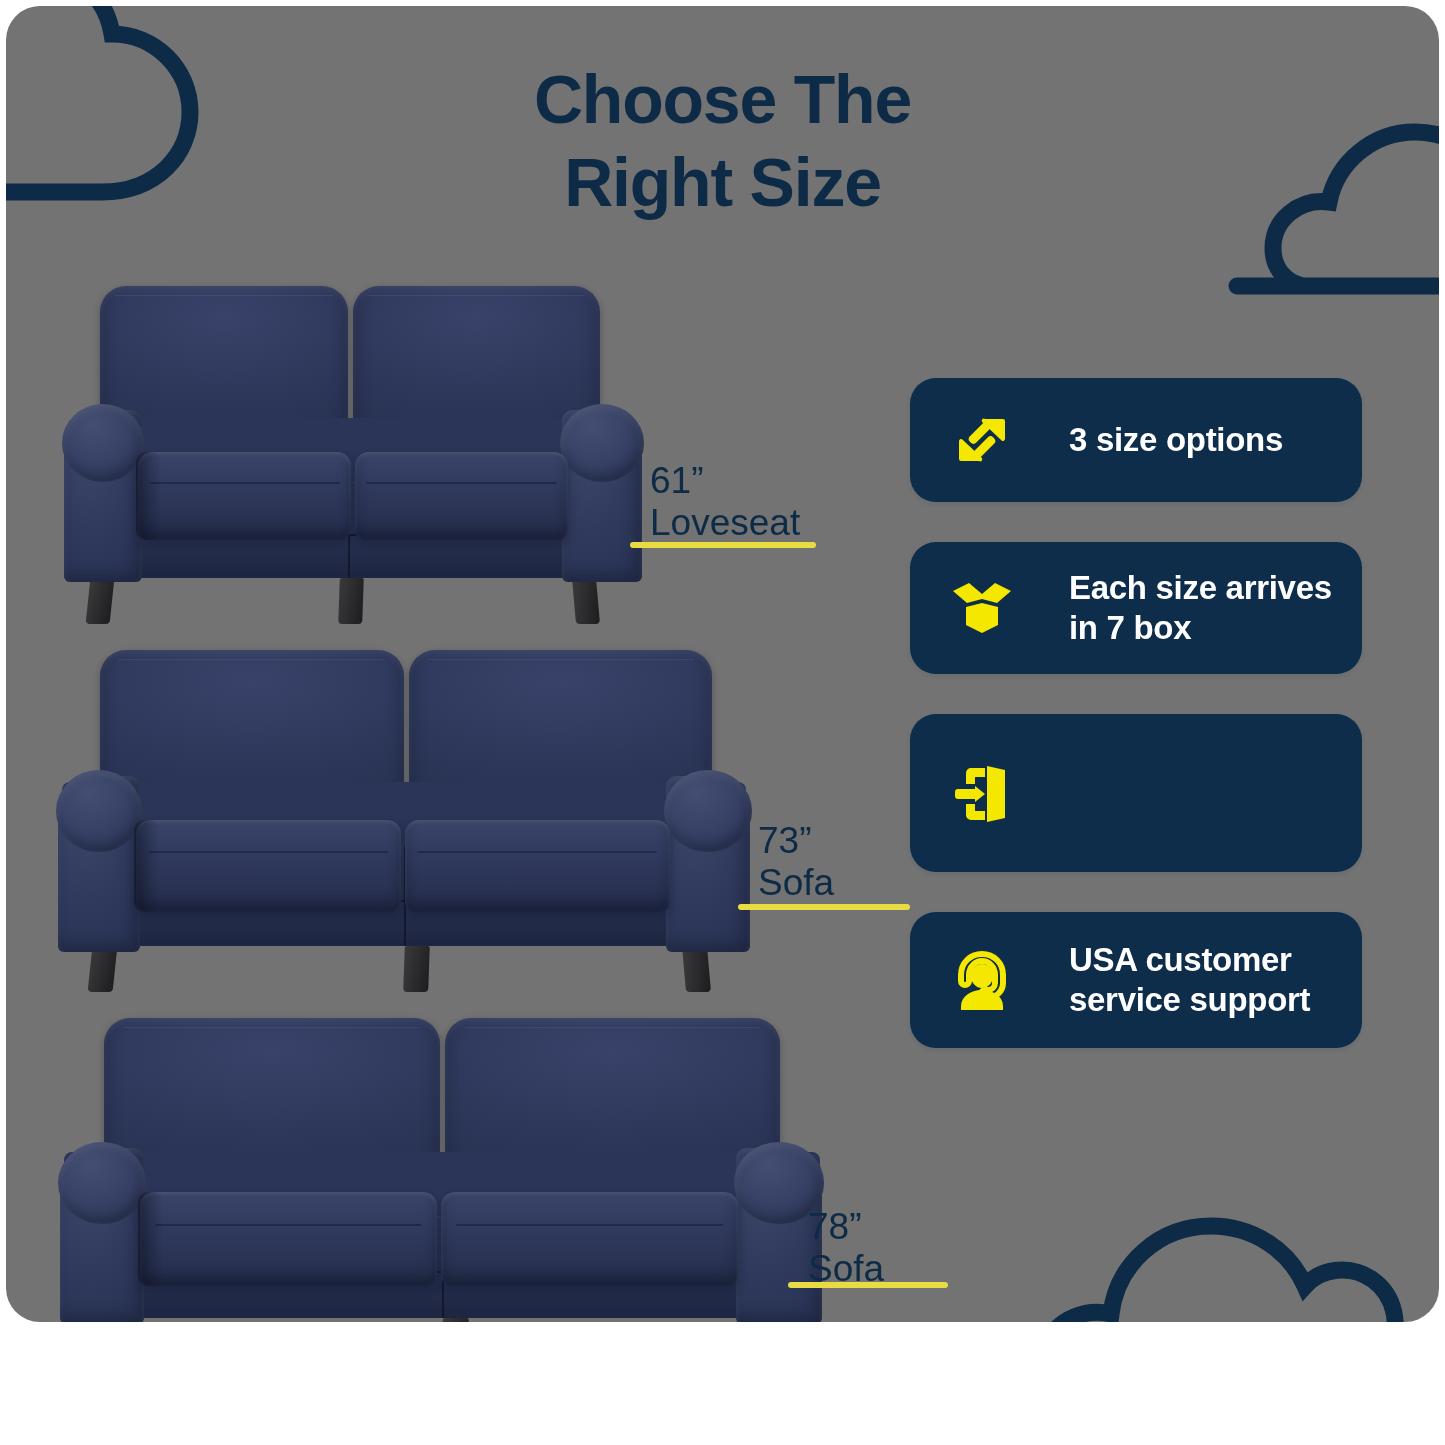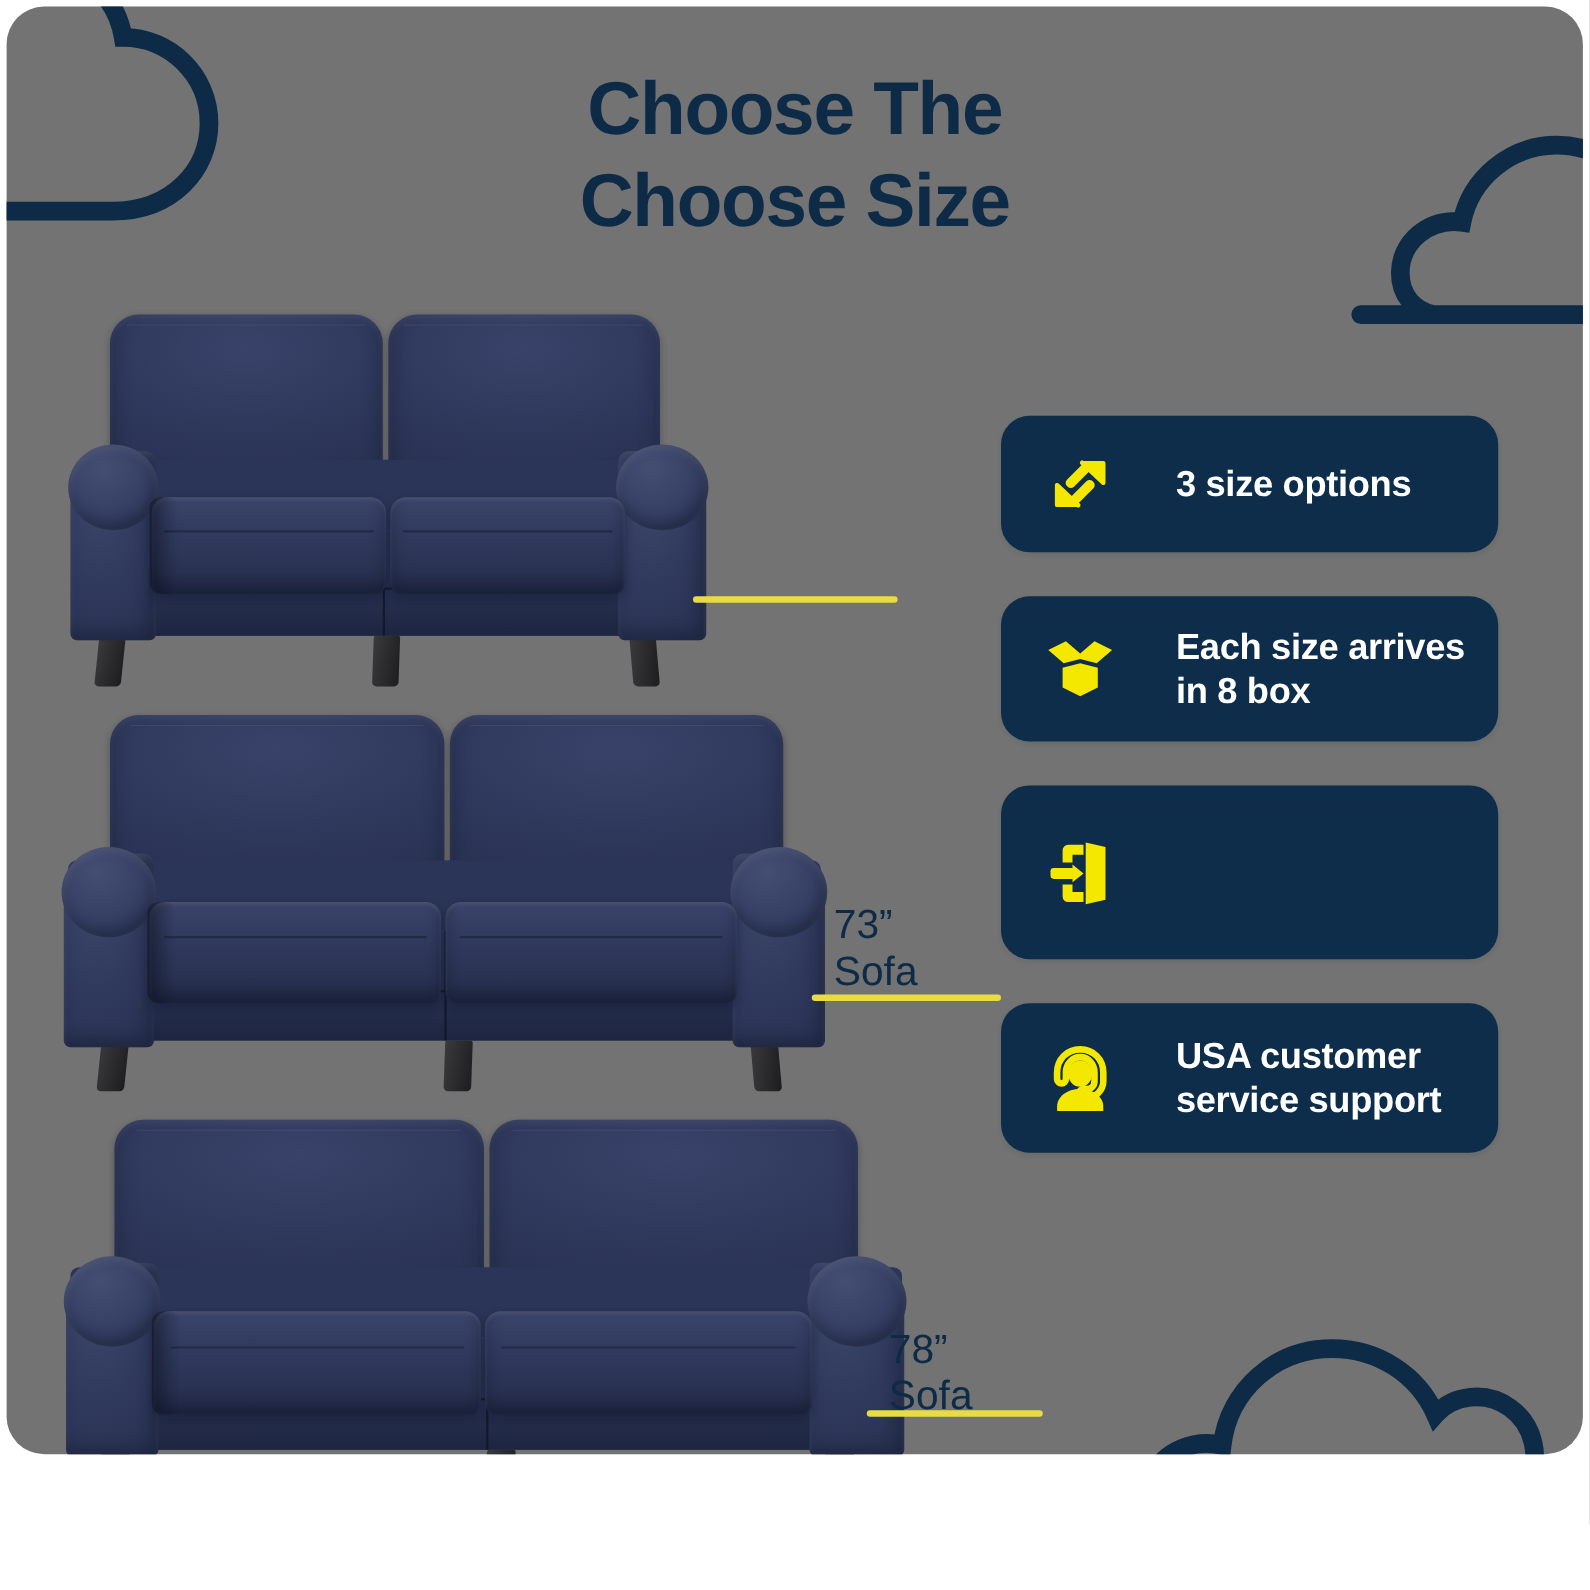--- a/index.html
+++ b/index.html
@@ -226,21 +226,21 @@
       <svg width="440" height="250" viewBox="0 0 440 250" fill="none">
         <path d="M20 240 C2 226 -4 200 8 178 C20 154 48 144 72 150
                  C78 100 120 62 172 62 C214 62 250 86 266 122
                  C282 104 312 100 334 116 C356 132 362 162 350 184
                  C376 186 398 204 404 228 C408 244 404 252 396 256" stroke="#0d2b46" stroke-width="17" stroke-linecap="round" fill="none"></path>
       </svg>
     </div>
 
     <h1 class="title">
       <span class="tline">Choose The</span>
-      <span class="tline">Choose Size</span>
+      <span class="tline">Right Size</span>
     </h1>
 
     <div class="sofa-block" style="left:48px; top:278px; width:600px; height:340px;">
       <div class="sofa" style="position:absolute; left:0; top:0; width:600px; height:340px;">
 
         <div class="leg" style="left:34px; top:294px; width:24px; height:46px; transform:skewX(-6deg);"></div>
         <div class="leg" style="left:285px; top:294px; width:24px; height:46px; transform:skewX(-2deg);"></div>
         <div class="leg" style="left:520px; top:294px; width:24px; height:46px; transform:skewX(5deg);"></div>
 
         <div class="backs" style="left:46px; top:2px; width:500px; height:172px;">
@@ -258,20 +258,24 @@
         <div class="arm" style="left:508px; top:126px; width:80px; height:172px; border-radius:10px 38px 6px 6px;"></div>
         <div class="arm-roll" style="left:506px; top:120px; width:84px; height:78px;"></div>
 
         <div class="seats" style="left:84px; top:168px; width:430px; height:88px;">
           <div class="seat-cushion"></div>
           <div class="seat-cushion"></div>
         </div>
         <div class="arm-inner-shadow" style="left:82px; top:168px; width:26px; height:88px;"></div>
       </div>
 
+      <div class="size-label" style="left:596px; top:176px;">
+        <span class="sz-line">61”</span>
+        <span class="sz-line">Loveseat</span>
+      </div>
       <div class="size-rule" style="left:576px; top:258px; width:186px;"></div>
     </div>
 
     <div class="sofa-block" style="left:38px; top:640px; width:720px; height:346px;">
       <div class="sofa" style="position:absolute; left:0; top:0; width:720px; height:346px;">
         <div class="leg" style="left:46px; top:300px; width:25px; height:46px; transform:skewX(-6deg);"></div>
         <div class="leg" style="left:360px; top:300px; width:25px; height:46px; transform:skewX(-2deg);"></div>
         <div class="leg" style="left:640px; top:300px; width:25px; height:46px; transform:skewX(5deg);"></div>
 
         <div class="backs" style="left:56px; top:4px; width:612px; height:176px;">
@@ -360,21 +364,21 @@
         <span class="card-icon">
           <svg width="66" height="62" viewBox="0 0 66 62">
             <g fill="#f5e800">
               <path d="M4 14 L20 6 L33 17 L46 6 L62 14 L48 26 L33 22 L18 26 Z"></path>
               <path d="M17 30 L33 26 L49 30 L49 48 L33 56 L17 48 Z"></path>
             </g>
           </svg>
         </span>
         <span class="card-text">
           <span class="cline">Each size arrives</span>
-          <span class="cline">in 8 box</span>
+          <span class="cline">in 7 box</span>
         </span>
       </div>
 
       <div class="card card-3">
         <span class="card-icon">
           <svg width="62" height="66" viewBox="0 0 62 66">
             <g fill="#f5e800">
               <path d="M36 6 L54 10 V58 L36 62 Z"></path>
               <path d="M34 8 H20 a5 5 0 0 0 -5 5 V24 h9 V17 h10 Z"></path>
               <path d="M34 60 H20 a5 5 0 0 1 -5 -5 V44 h9 v7 h10 Z"></path>

